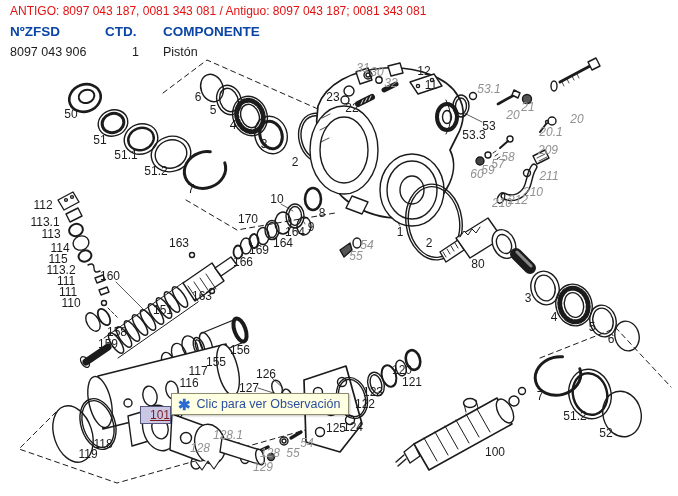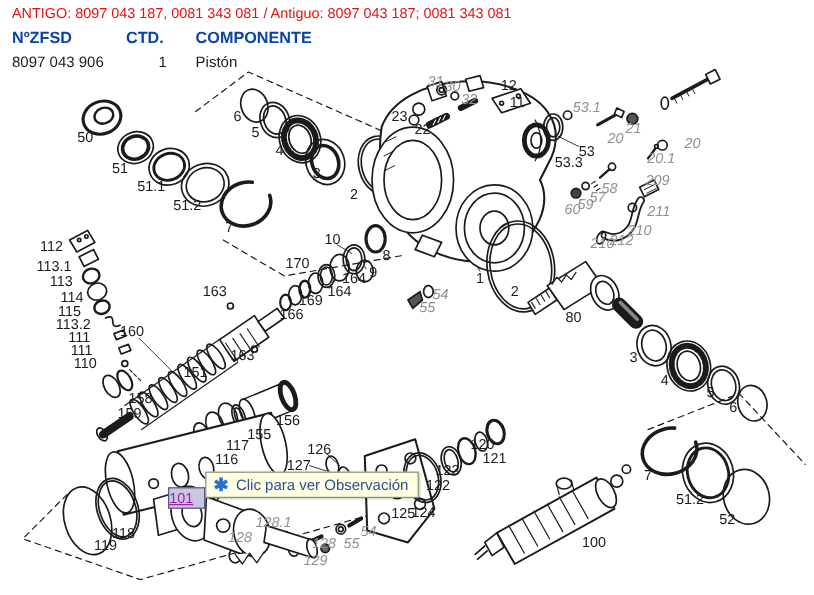--- a/index.html
+++ b/index.html
@@ -23,22 +23,22 @@
   .plabel{
     position:absolute;transform:translate(-50%,-50%);
     font-size:12px;color:#1c1c1c;white-space:nowrap;cursor:pointer;
     line-height:1;z-index:3;
   }
   .plabel.it{font-style:italic;color:#919191;}
 
   
   .selpart{
     position:absolute;left:140px;top:406px;width:29px;height:16px;
-    background:var(--sel-bg);border:1px solid #55557e;color:#a21caf;
-    font-size:12px;text-align:left;line-height:16px;z-index:4;cursor:pointer;text-decoration:underline;
+    background:var(--sel-bg);border:1px solid #55557e;color:#7f1d1d;
+    font-size:12px;text-align:right;line-height:16px;z-index:4;cursor:pointer;text-decoration:underline;
   }
   
   .tooltip{
     position:absolute;left:171px;top:393px;height:20px;z-index:5;
     background:var(--tip-bg);border:1px solid #8d8d6f;
     box-shadow:1px 1px 2px rgba(0,0,0,.25);
     display:flex;align-items:center;gap:6px;padding:0 8px 0 6px;cursor:pointer;
   }
   .tooltip .ast{color:#2b6cd4;font-size:15px;font-weight:bold;line-height:1;}
   .tooltip .txt{color:#2b4ea2;font-size:12.5px;white-space:nowrap;}

